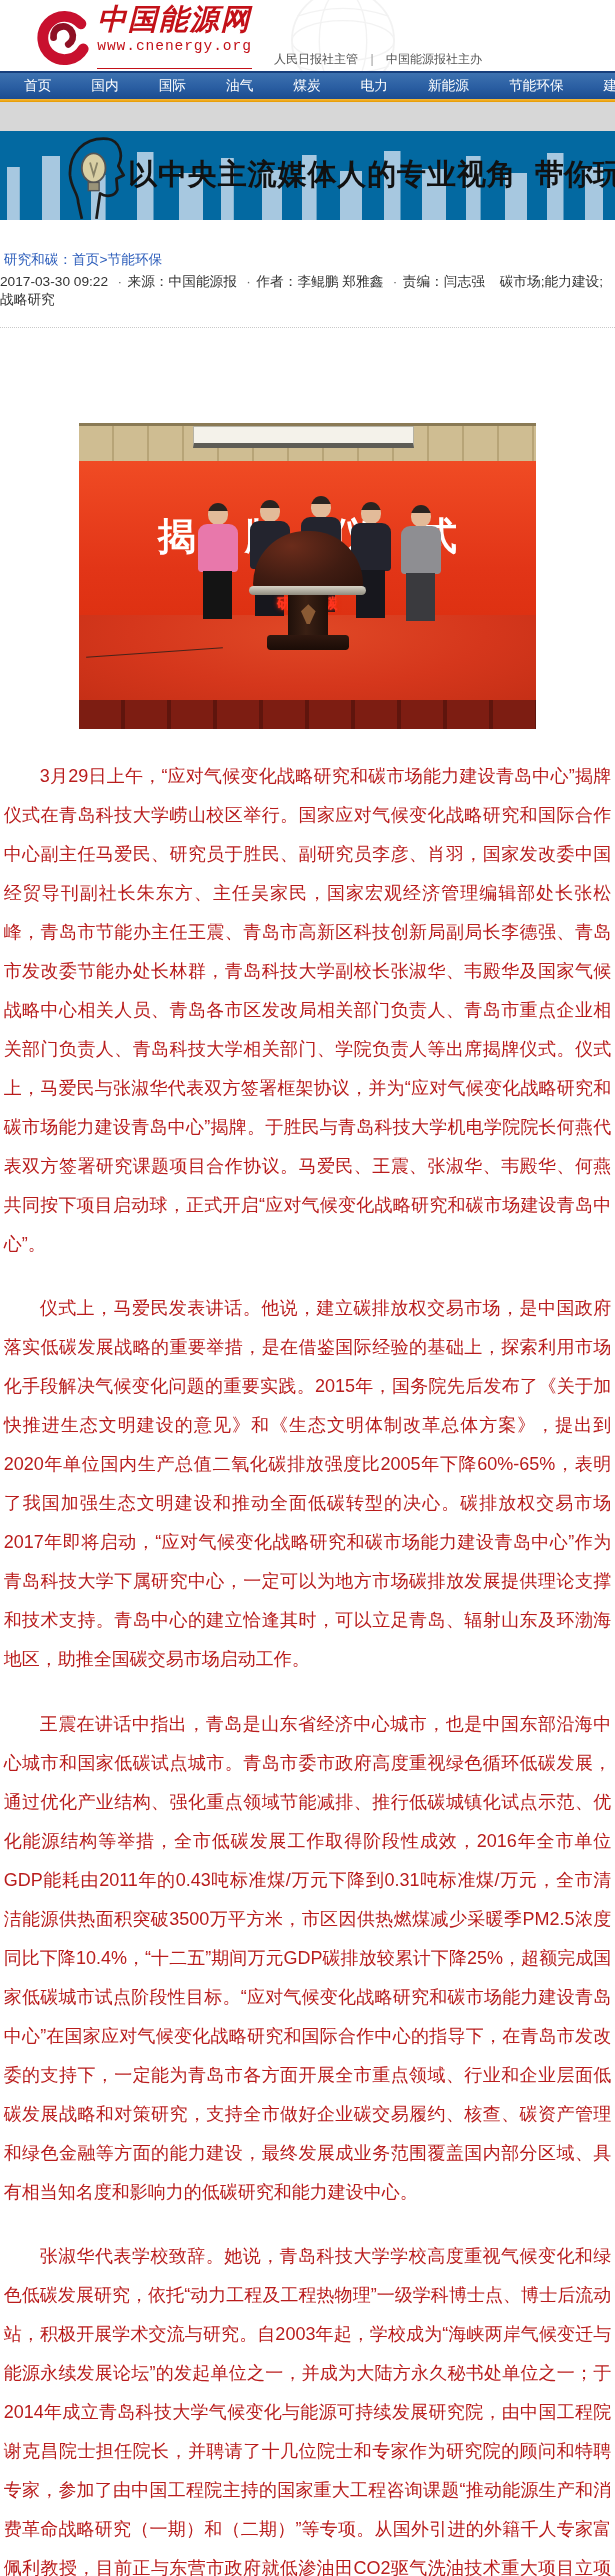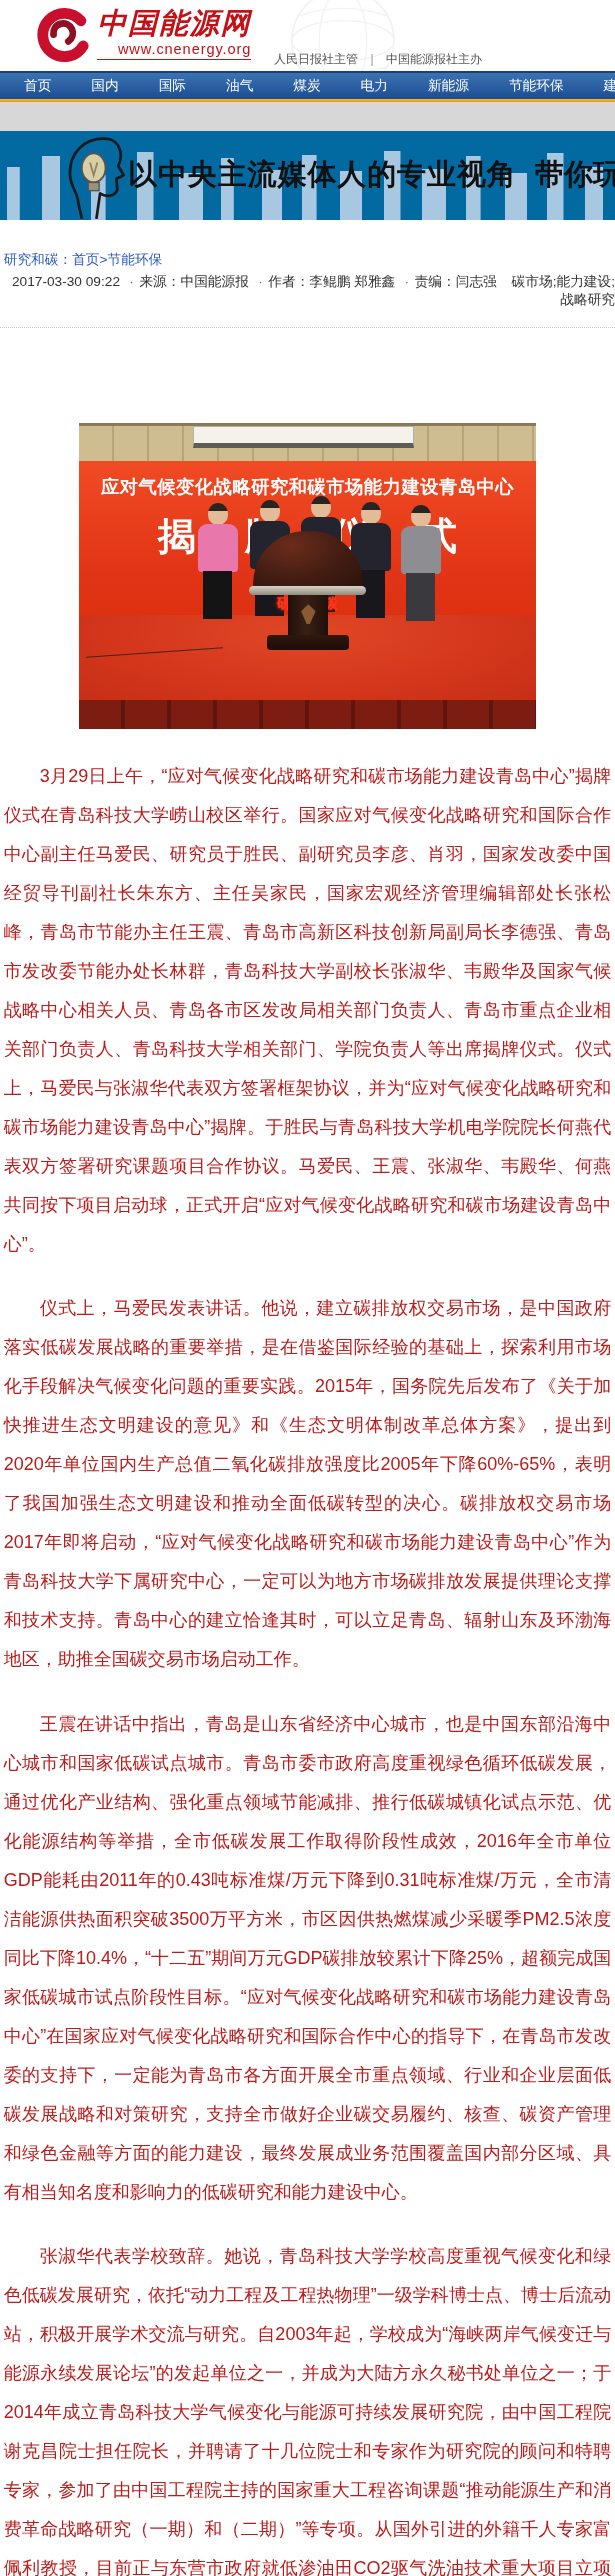--- a/index.html
+++ b/index.html
@@ -3,21 +3,21 @@
 <meta charset="utf-8">
 <style>
   html,body{margin:0;padding:0;background:#ffffff;}
   .page{position:relative;width:615px;height:2576px;overflow:hidden;background:#fff;
         font-family:"Liberation Sans","DejaVu Sans",sans-serif;color:#333;}
 
   
   .header{position:relative;height:71px;background:#fff;overflow:hidden;}
   .globe-wm{position:absolute;left:270px;top:-16.5px;opacity:.18;}
   .logo{position:absolute;left:33px;top:5.5px;display:flex;align-items:center;cursor:pointer;}
-  .logo-txt{margin-left:7.3px;border-bottom:1.8px solid #c31118;padding-bottom:1px;}
+  .logo-txt{margin-left:7.3px;border-bottom:1.8px solid #c31118;padding-bottom:13px;font-family:Liberation Mono, monospace;}
   .logo-title{font-size:29px;font-weight:bold;font-style:italic;color:#c31118;letter-spacing:1.8px;line-height:31px;}
   .logo-url{font-size:14.6px;color:#c31118;letter-spacing:0.9px;line-height:16.5px;margin-top:1.8px;text-align:right;}
   .tagline{position:absolute;left:274px;top:51px;font-size:12px;color:#555;}
   .tagline .sep{margin:0 9.1px;color:#999;}
 
   
   .nav{height:25.6px;background:linear-gradient(180deg,#3d72b0 0%,#2a5ea2 55%,#1c4c90 100%);
        border-top:2.7px solid #173f7c;overflow:hidden;}
   .nav-inner{display:flex;justify-content:space-between;width:655px;padding:0 24px;box-sizing:border-box;}
   .nav-item{color:#fff;font-size:13.7px;line-height:25.6px;white-space:nowrap;cursor:pointer;}
@@ -47,21 +47,21 @@
   .banner-text{position:absolute;left:128px;top:24px;font-size:29px;font-weight:bold;color:#111;
                white-space:nowrap;letter-spacing:0.9px;}
   .banner-tail{position:absolute;left:535px;top:24px;font-size:29px;font-weight:bold;color:#111;white-space:nowrap;}
 
   
   .breadcrumb{margin:31px 0 0 3.7px;font-size:13.7px;color:#2b5cba;}
   .breadcrumb a{color:#2b5cba;text-decoration:none;cursor:pointer;}
 
   
   .title{margin:12.8px 5.5px 0;font-size:26.5px;line-height:79px;font-weight:bold;color:#0d0d0d;text-align:center;}
-  .meta{margin-top:3.7px;text-align:right;font-size:13.7px;color:#333;}
+  .meta{margin-top:3.7px;text-align:left;font-size:13.7px;color:#333;}
   .meta .dot{margin:0 5.5px;color:#666;}
   .meta .tags{margin-left:11px;}
   .dotted{border:0;border-top:1.8px dotted #c9c9c9;margin:18.3px 0 0;}
 
   
   .photo{position:relative;width:457px;height:306px;margin:95px auto 0;overflow:hidden;background:#cfbd92;}
   .ph-wall{position:absolute;left:0;top:0;width:100%;height:38px;
     background:repeating-linear-gradient(90deg,#cfbd92 0 33px,#b7a477 33px 35px);
     border-top:3.7px solid #8a7a55;box-sizing:border-box;}
   .ph-screen{position:absolute;left:114px;top:2.7px;width:221px;height:22px;background:#f4f2ea;
@@ -182,21 +182,20 @@
     <span class="dot">·</span><span>责编：</span><span>闫志强</span>
     <span class="tags">碳市场;能力建设;战略研究</span>
   </div>
 
   <hr class="dotted">
 
   <figure class="photo" style="margin-block:95px 0;">
     <div class="ph-wall"></div>
     <div class="ph-screen"></div>
     <div class="ph-banner">
-      <div class="ph-b1">应对气候变化战略研究和碳市场能力建设青岛中心</div>
       <div class="ph-b2">揭牌仪式</div>
     </div>
     <div class="ph-carpet"></div>
     <div class="ph-wire"></div>
     <div class="ph-edge"></div>
 
     <div class="person p-pink" style="left:115px;top:80px;">
         <div class="head"></div>
         <div class="torso"></div>
         <div class="legs"></div>

